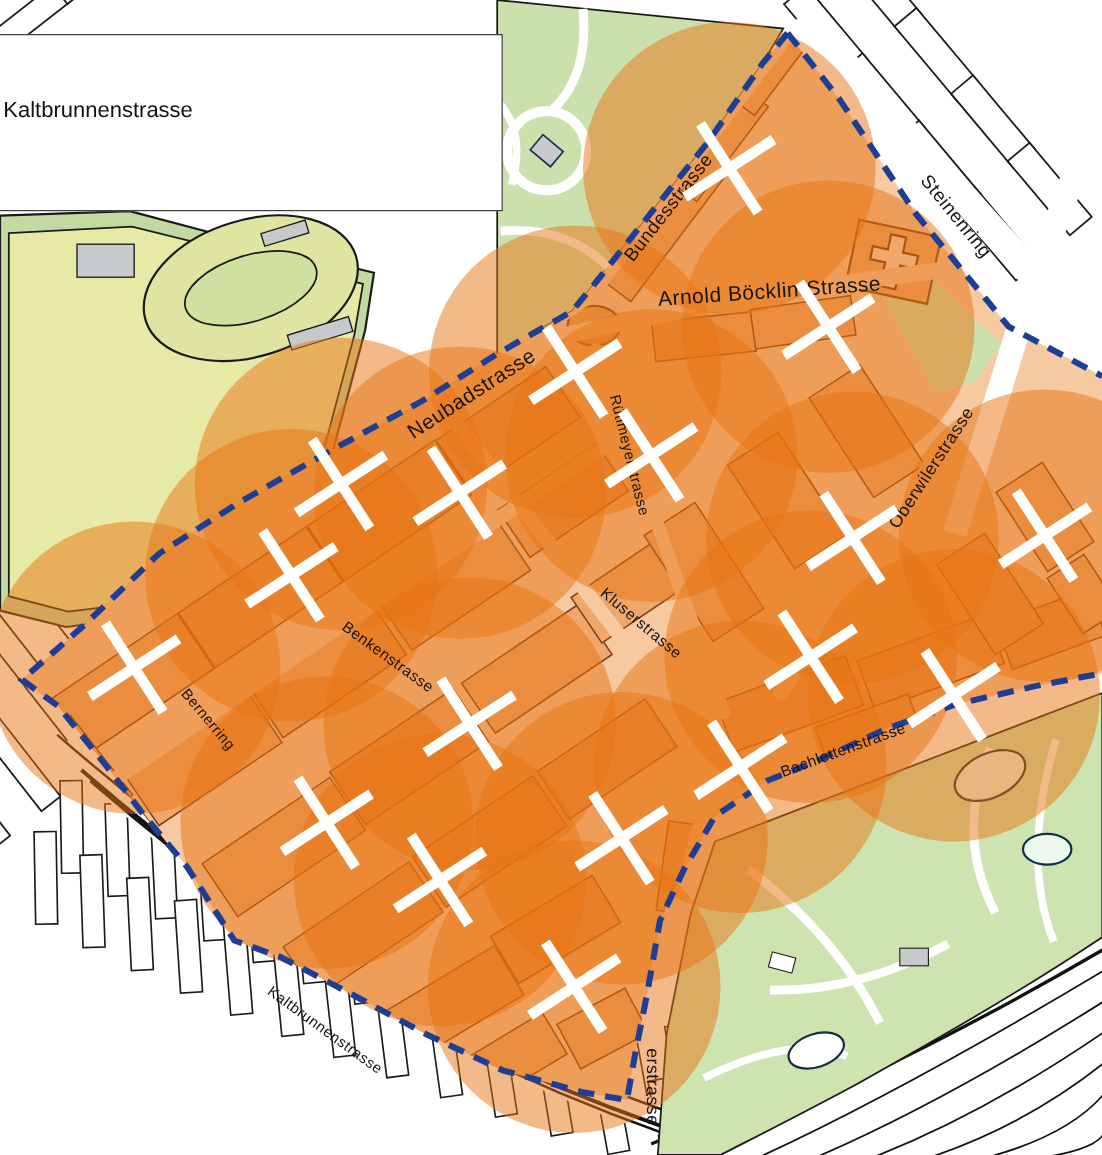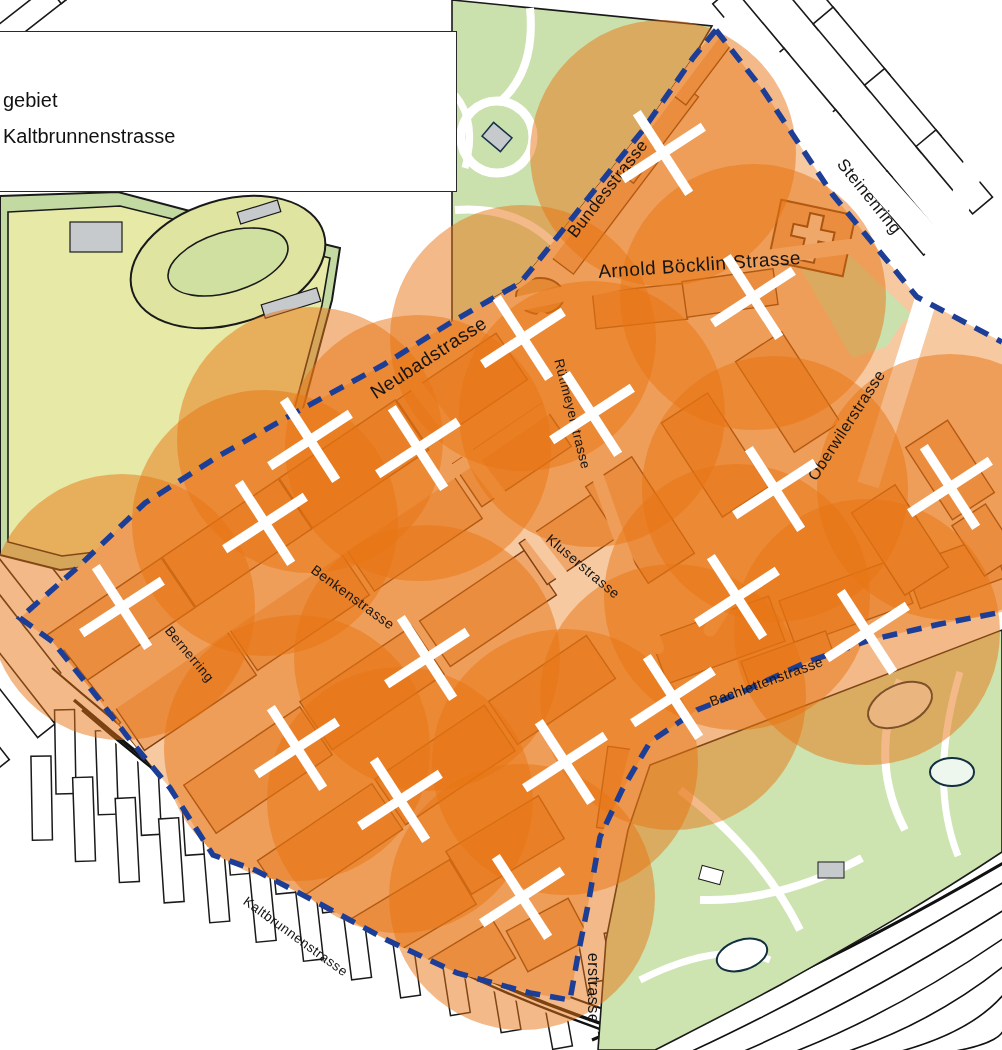--- a/index.html
+++ b/index.html
@@ -344,16 +344,15 @@
           <line x1="-34" y1="34" x2="34" y2="-34" stroke="#ffffff" stroke-width="9.5"></line>
         </g>
         <g transform="translate(737 597) rotate(12)">
           <line x1="-34" y1="-34" x2="34" y2="34" stroke="#ffffff" stroke-width="9.5"></line>
           <line x1="-34" y1="34" x2="34" y2="-34" stroke="#ffffff" stroke-width="9.5"></line>
         </g>
       </g>
 </svg>
 
 <div id="legend">
-  <div class="legend-row">gebiet</div>
   <div class="legend-row">Kaltbrunnenstrasse</div>
 </div>
 </div>
 
 </body></html>

